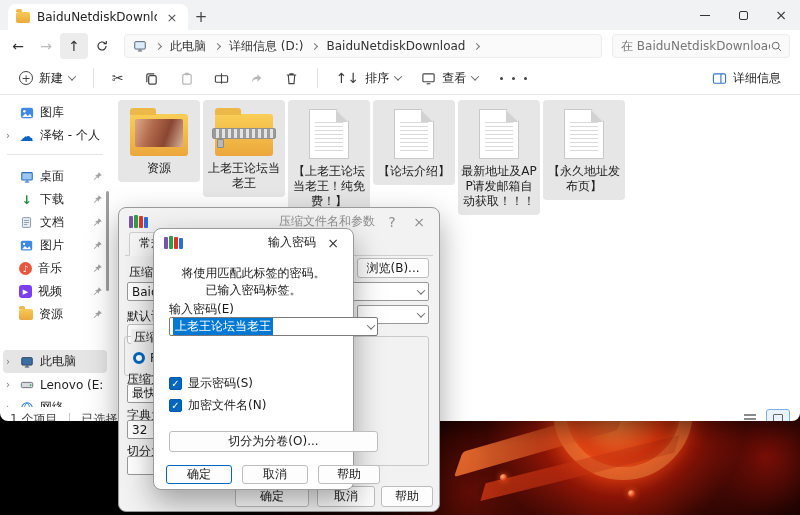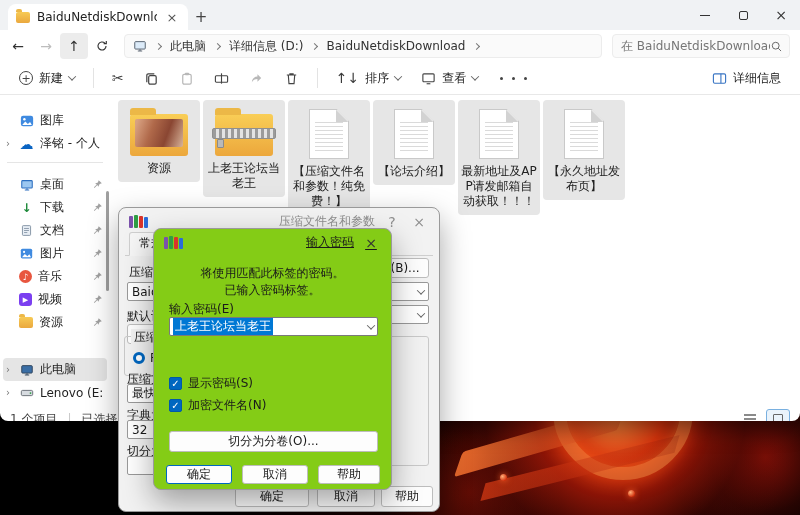--- a/index.html
+++ b/index.html
@@ -110,21 +110,21 @@
   .lbl { position:absolute; color:#1a1a1a; white-space:nowrap; }
   .field { position:absolute; background:#fff; border:1px solid #999; border-radius:2px; display:flex; align-items:center; padding:0 4px; overflow:hidden; white-space:nowrap; }
   .field .chev-d { margin-left:auto; flex:none; }
   .btn { position:absolute; background:#fdfdfd; border:1px solid #bdbdbd; border-radius:3px; display:flex; align-items:center; justify-content:center; color:#1a1a1a; white-space:nowrap; overflow:hidden; }
   .btn.focused { border:1.5px solid #0067c0; }
   .grp { position:absolute; border:1px solid #c9c9c9; border-radius:3px; }
   .grp .legend { position:absolute; top:-8px; left:6px; background:#f2f2f2; padding:0 3px; white-space:nowrap; }
   .radio { width:12px; height:12px; border-radius:50%; background:#fff; border:3.5px solid #0067c0; flex:none; }
   .grp-row { position:absolute; left:8px; top:14px; display:flex; align-items:center; gap:5px; }
 
-  .dlg2 { left:153px; top:228px; width:239px; height:262px; background:#84cc16;text-decoration:underline; }
+  .dlg2 { left:153px; top:228px; width:201px; height:262px; background:#ffffff; }
   .msg { position:absolute; left:0; right:0; top:36px; text-align:center; line-height:17px; }
   .combo { position:absolute; left:15px; top:88px; width:209px; height:19px; background:#fff; border:1px solid #7a7a7a; border-radius:2px; display:flex; align-items:center; padding:0 3px; }
   .combo .sel { background:#0078d4; color:#fff; padding:0 2px; white-space:nowrap; overflow:hidden; }
   .combo .chev-d { margin-left:auto; }
   .cbrow { position:absolute; left:15px; display:flex; align-items:center; gap:6px; }
   .cb { width:13px; height:13px; background:#0067c0; border:1px solid #0059a8; border-radius:2px; color:#fff; font-size:10px; line-height:11px; text-align:center; flex:none; }
 </style>
 </head>
 <body>
 
@@ -248,21 +248,21 @@
       <svg width="15" height="15" viewBox="0 0 16 16">
           <rect x="1.5" y="3" width="13" height="10" rx="1.5" fill="none" stroke="#3a76c4" stroke-width="1.2"></rect>
           <line x1="9.5" y1="3" x2="9.5" y2="13" stroke="#3a76c4" stroke-width="1.2"></line>
         </svg>
       <span>详细信息</span>
     </div>
   </div>
 
   <div class="winbody">
     <div class="sidebar">
-      <div class="side-item" style="margin-top:10px;font-family:Liberation Mono, monospace;">
+      <div class="side-item" style="margin-top:2px;font-family:Liberation Mono, monospace;">
         <span class="ic16">
             <svg width="14" height="14" viewBox="0 0 16 16">
               <rect x="1" y="2" width="14" height="12" rx="2.5" fill="#3f8ae0"></rect>
               <circle cx="5" cy="6" r="1.4" fill="#fff"></circle>
               <path d="M2.5 12.5l3.5-4 3 3 2.5-2.5 2 3.5z" fill="#fff"></path>
             </svg>
           </span>
         <span class="side-label">图库</span>
       </div>
       <div class="side-item">
@@ -378,21 +378,21 @@
       </div>
       <div class="file">
         <div class="folder">
             <div class="zipstrip"></div>
             <div class="zippull"></div>
           </div>
         <div class="file-label">上老王论坛当老王</div>
       </div>
       <div class="file">
         <div class="doc"></div>
-        <div class="file-label">【压缩文件名和参数！纯免费！】</div>
+        <div class="file-label">【上老王论坛当老王！纯免费！】</div>
       </div>
       <div class="file">
         <div class="doc"></div>
         <div class="file-label">【论坛介绍】</div>
       </div>
       <div class="file">
         <div class="doc"></div>
         <div class="file-label">最新地址及APP请发邮箱自动获取！！！</div>
       </div>
       <div class="file">

